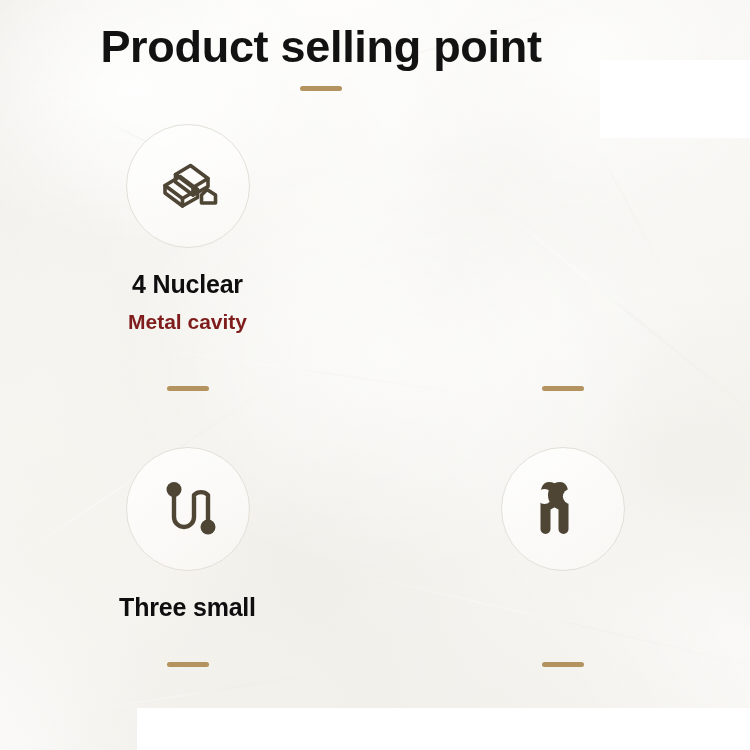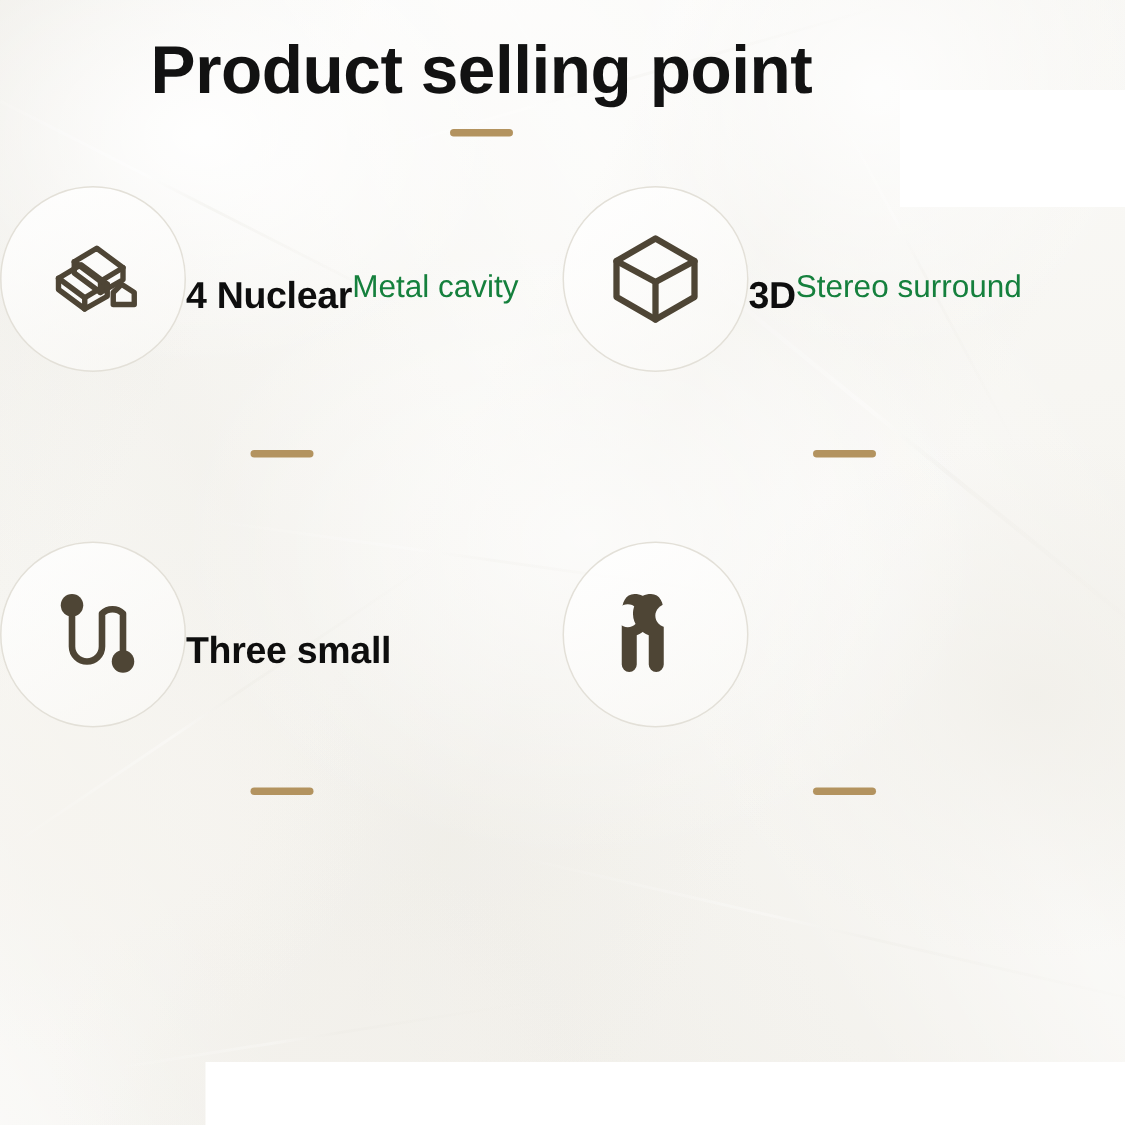--- a/index.html
+++ b/index.html
@@ -80,21 +80,21 @@
     position:absolute;
     top:124px; left:0;
     width:750px;
   }
 
   .row { display:flex; }
 
   .cell {
     width:375px;
     display:flex;
-    flex-direction:row;
+    flex-direction:column;
     align-items:center;
   }
 
   .icon-circle {
     width:124px; height:124px;
     border-radius:50%;
     border:1px solid #e3e0d8;
     background:linear-gradient(150deg, rgba(255,255,255,.85) 0%, rgba(250,249,246,.6) 100%);
     display:flex;
     align-items:center;
@@ -108,22 +108,22 @@
     font-size:25px;
     font-weight:bold;
     color:#0e0e0e;
     letter-spacing:-.2px;
     white-space:nowrap;
   }
 
   .sublabel {
     margin-top:11px;
     font-size:21px;
-    font-weight:normal;
-    color:#15803d;
+    font-weight:bold;
+    color:#7f1d1d;
     white-space:nowrap;
   }
 
   .row-dash-wrap {
     display:flex;
     width:750px;
   }
   .row-dash-cell {
     width:375px;
     display:flex;
@@ -171,31 +171,20 @@
             <path d="M29.5 47.5 L29.5 55 L44.5 46.5 L44.5 38.5"></path>
             <path d="M12 34.5 L12 42 L29.5 55"></path>
 
             <path d="M48.5 44 L54 38.5 L62.5 44 L62.5 52 L48.5 52 Z"></path>
           </svg>
         </div>
         <div class="label">4 Nuclear</div>
         <div class="sublabel">Metal cavity</div>
       </div>
 
-      <div class="cell">
-        <div class="icon-circle">
-          <svg width="70" height="70" viewBox="0 0 70 70" fill="none" stroke="#4e4535" stroke-width="4.2" stroke-linejoin="round" stroke-linecap="round">
-            <path d="M35 8 L61 23 L61 47 L35 62 L9 47 L9 23 Z"></path>
-            <path d="M9 23 L35 37 L61 23"></path>
-            <path d="M35 37 L35 62"></path>
-          </svg>
-        </div>
-        <div class="label">3D</div>
-        <div class="sublabel">Stereo surround</div>
-      </div>
 
     </div>
 
     <div class="gap-1"></div>
 
     <div class="row-dash-wrap">
       <div class="row-dash-cell">
           <div class="dash"></div>
         </div>
       <div class="row-dash-cell">

